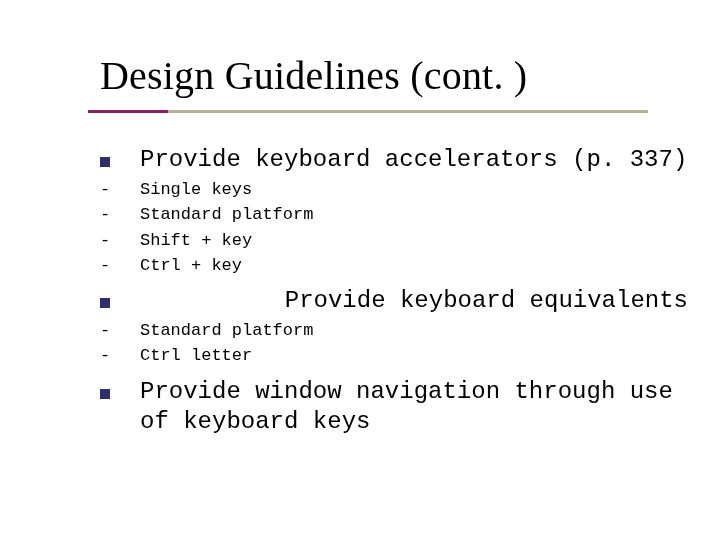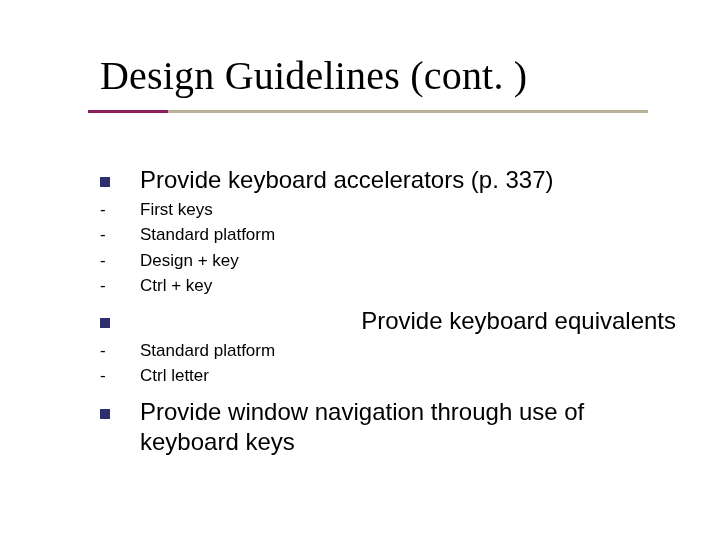--- a/index.html
+++ b/index.html
@@ -39,22 +39,23 @@
   }
   .rule-inner {
     position: absolute;
     left: -12px;
     bottom: -6px;
     height: 3px;
     width: 80px;
     background: #8a1f5c; 
   }
   .body {
-    margin-top: 58px;
-    padding-right: 44px;
+    margin-top: 38px;
+    padding-right: 32px;
+    font-family: Liberation Mono, monospace;
   }
   .row {
     display: flex;
     align-items: flex-start;
     margin-bottom: 4px;
   }
   .bullet-col {
     width: 40px;
     flex: 0 0 40px;
     display: flex;
@@ -110,33 +111,33 @@
       <div class="bullet-col">
           <div class="square"></div>
         </div>
       <div class="lvl1-text">Provide keyboard accelerators (p. 337)</div>
     </div>
 
     <div class="row">
       <div class="lvl2-bullet-col">
           <span class="dash">-</span>
         </div>
-      <div class="lvl2-text">First keys</div>
+      <div class="lvl2-text">Single keys</div>
     </div>
     <div class="row">
       <div class="lvl2-bullet-col">
           <span class="dash">-</span>
         </div>
       <div class="lvl2-text">Standard platform</div>
     </div>
     <div class="row">
       <div class="lvl2-bullet-col">
           <span class="dash">-</span>
         </div>
-      <div class="lvl2-text">Design + key</div>
+      <div class="lvl2-text">Shift + key</div>
     </div>
     <div class="row">
       <div class="lvl2-bullet-col">
           <span class="dash">-</span>
         </div>
       <div class="lvl2-text">Ctrl + key</div>
     </div>
 
     <div class="row gap-before-lvl1">
       <div class="bullet-col">

